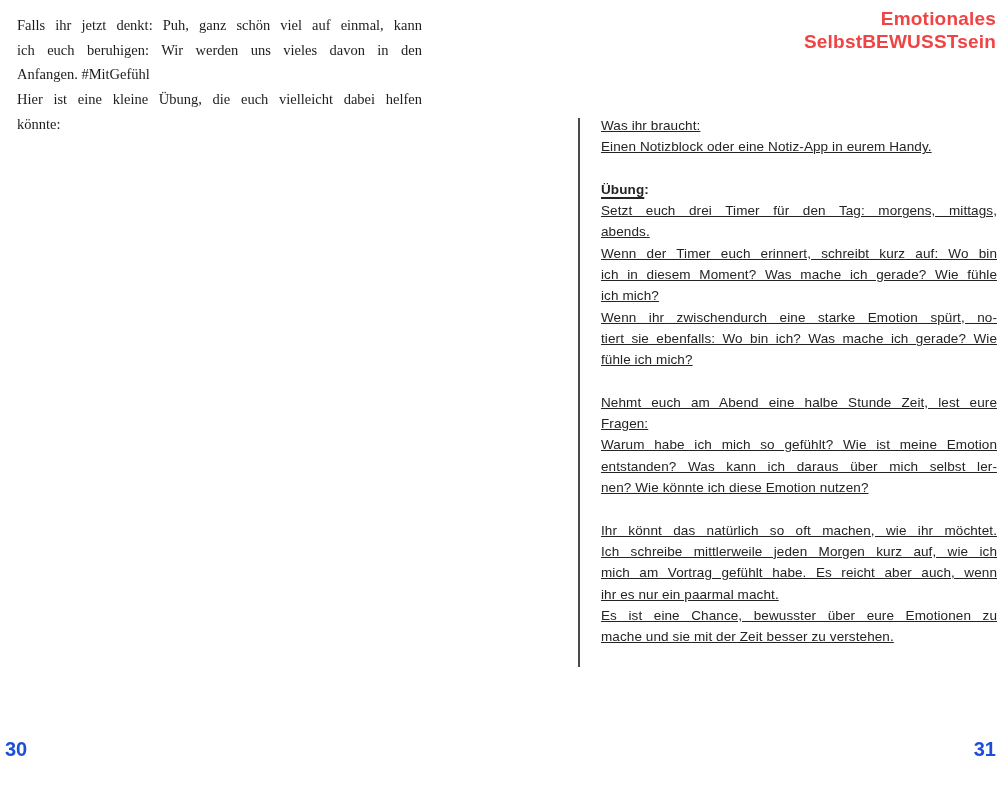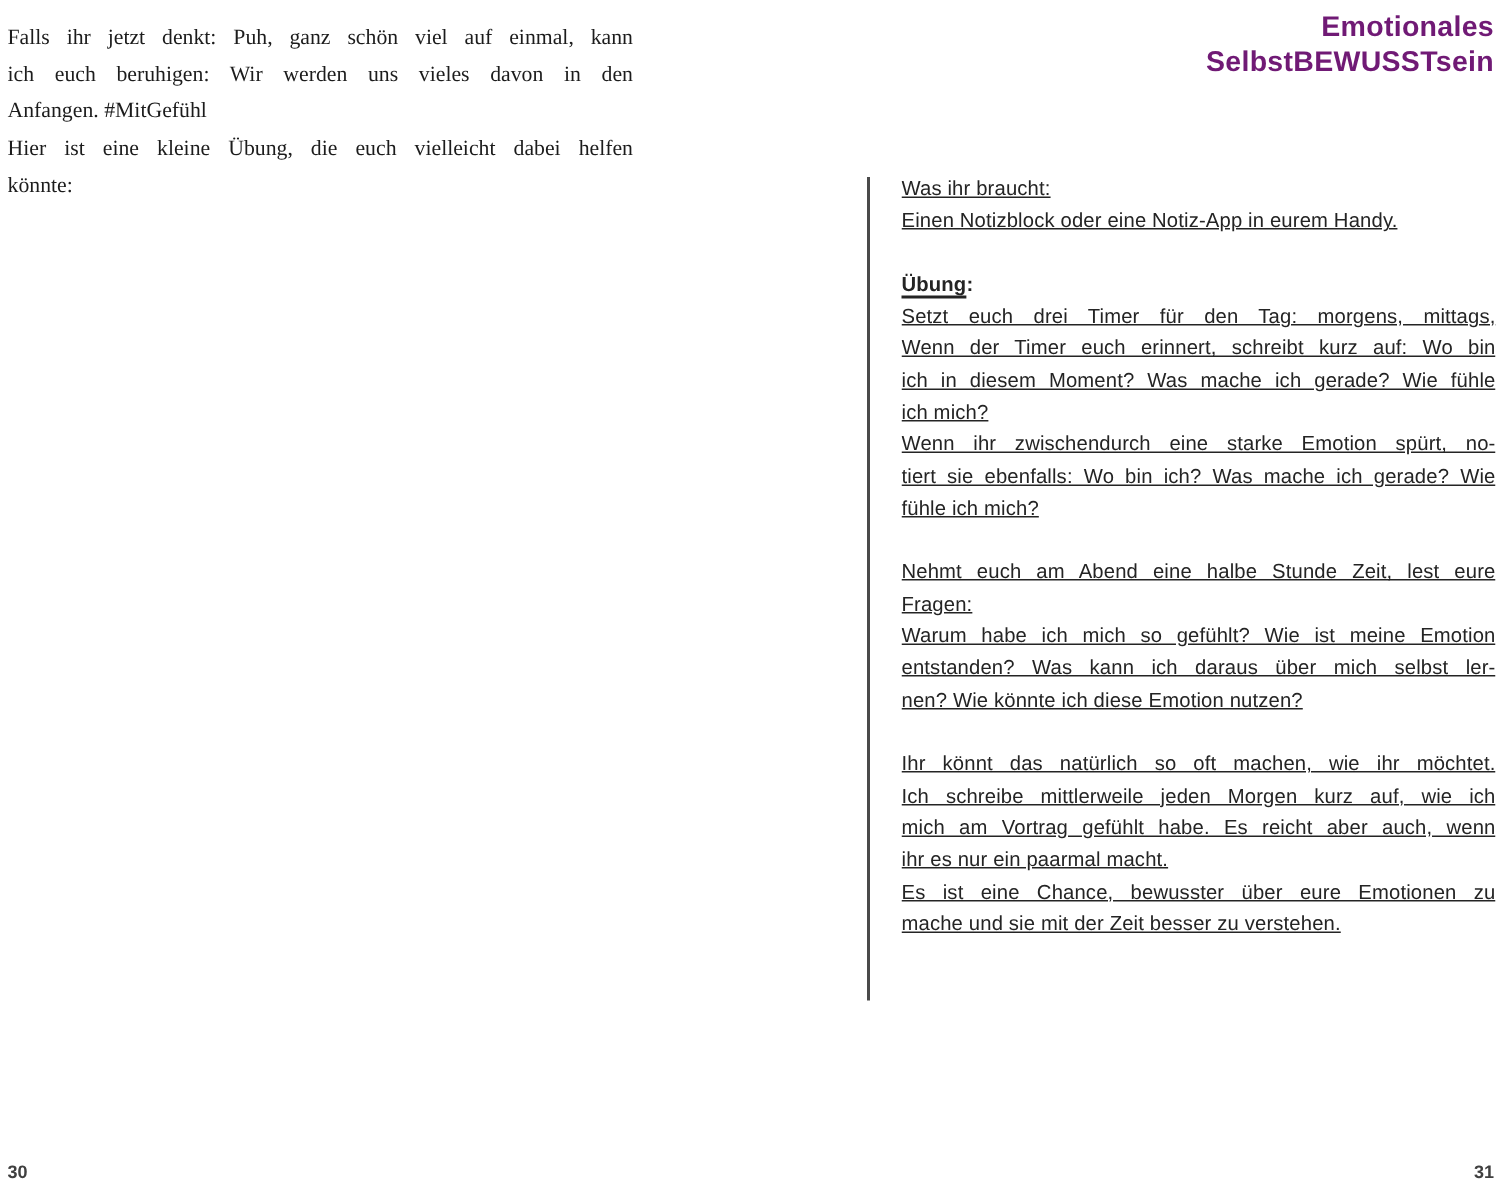--- a/index.html
+++ b/index.html
@@ -12,37 +12,37 @@
   }
 
   
   .left-text {
     position: absolute;
     left: 5px; top: 13px; width: 417px;
     font-family: "Liberation Serif", serif;
     font-size: 14.5px;
     color: #1c1c1c;
   }
-  .left-text .line { height: 24.7px; line-height: 24.7px; }
+  .left-text .line { height: 24.7px; line-height: 24.7px; margin-left: 12px; }
 
   
   .line { overflow: hidden; white-space: normal; }
   .line.stretch { text-align: justify; }
   .line.stretch::after { content: ""; display: inline-block; width: 100%; height: 0; }
 
   
   .chapter-header {
     position: absolute;
     top: 8px; right: 4px; width: 420px;
     text-align: right;
     font-family: "Liberation Sans", sans-serif;
     font-weight: bold;
     font-size: 19px;
     line-height: 22.5px;
-    color: #701a75;
+    color: #ef4444;
     letter-spacing: 0.2px;
   }
 
   
   .exercise-rule {
     position: absolute;
     left: 578px; top: 118px;
     width: 2px; height: 549px;
     background: #4a4a4a;
   }
@@ -62,26 +62,26 @@
   .right-col .heading { font-weight: bold; height: 21.35px; line-height: 21.35px; }
   .right-col .heading .u {
     text-decoration: underline;
     text-underline-offset: 3px;
     text-decoration-thickness: 1.5px;
   }
 
   
   .pagenum {
     position: absolute;
-    top: 772px;
+    top: 740px;
     font-family: "Liberation Sans", sans-serif;
     font-weight: bold;
-    font-size: 12px;
+    font-size: 20px;
     line-height: 18px;
-    color: #404040;
+    color: #1d4ed8;
   }
   .pagenum.left { left: 5px; }
   .pagenum.right { right: 4px; text-align: right; }
 </style>
 </head>
 <body>
 
 <div class="left-text">
     <div class="line stretch">Falls ihr jetzt denkt: Puh, ganz schön viel auf einmal, kann</div>
     <div class="line stretch">ich euch beruhigen: Wir werden uns vieles davon in den</div>
@@ -98,20 +98,21 @@
 <div class="exercise-rule"></div>
 
 <div class="right-col">
     <div class="block flush">
       <div class="line">Was ihr braucht:</div>
       <div class="line">Einen Notizblock oder eine Notiz-App in eurem Handy.</div>
     </div>
     <div class="block heading"><span class="u">Übung</span><span>:</span></div>
     <div class="block flush">
       <div class="line stretch">Setzt euch drei Timer für den Tag: morgens, mittags,</div>
+      <div class="line">abends.</div>
       <div class="line stretch">Wenn der Timer euch erinnert, schreibt kurz auf: Wo bin</div>
       <div class="line stretch">ich in diesem Moment? Was mache ich gerade? Wie fühle</div>
       <div class="line">ich mich?</div>
       <div class="line stretch">Wenn ihr zwischendurch eine starke Emotion spürt, no-</div>
       <div class="line stretch">tiert sie ebenfalls: Wo bin ich? Was mache ich gerade? Wie</div>
       <div class="line">fühle ich mich?</div>
     </div>
     <div class="block">
       <div class="line stretch">Nehmt euch am Abend eine halbe Stunde Zeit, lest eure</div>
       <div class="line">Fragen:</div>

